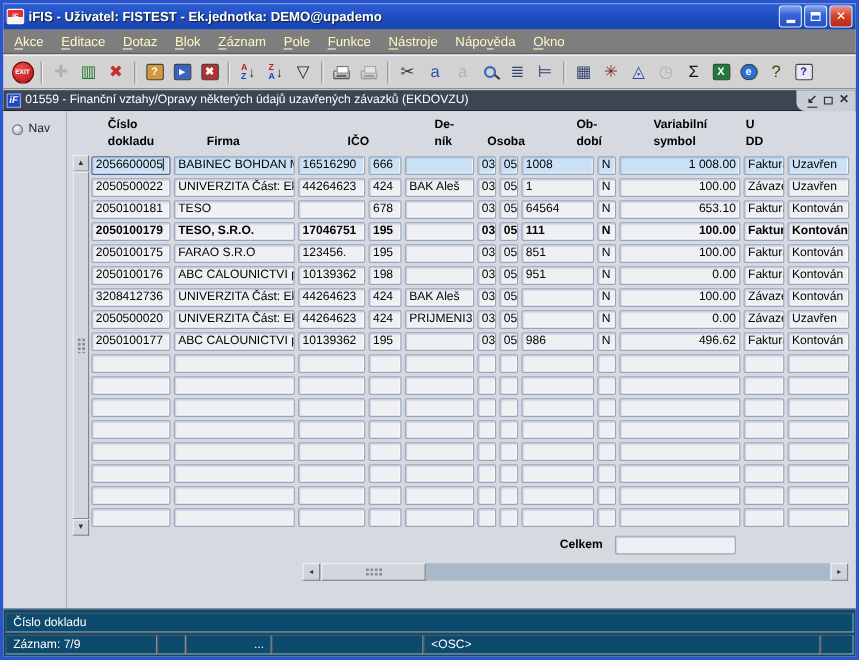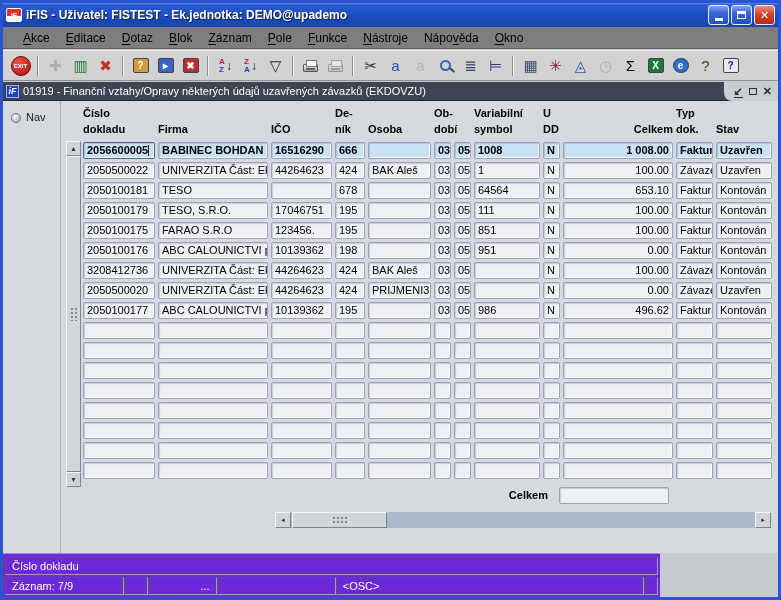--- a/index.html
+++ b/index.html
@@ -17,21 +17,21 @@
   #title-text{font-weight:bold;font-size:12px;text-shadow:1px 1px 1px #123;white-space:nowrap;}
   #winbtns{position:absolute;right:3px;top:2px;display:flex;gap:2px;}
   .wbtn{width:21px;height:20px;border-radius:3px;border:1px solid #e6eefc;color:#fff;
     background:linear-gradient(180deg,#7fa4ee,#3864d8 40%,#2550c4);
     display:flex;align-items:center;justify-content:center;font-size:11px;line-height:1;}
   .wbtn.close{background:linear-gradient(180deg,#ee9080,#d4442c 45%,#b82a14);}
   .wbtn .minbar{width:8px;height:3px;background:#fff;margin-top:9px;}
   .wbtn .maxbox{width:9px;height:8px;border:1px solid #fff;border-top-width:3px;}
   
   #menubar{position:absolute;left:0;top:24px;width:775px;height:22px;background:#7e7e7e;
-    border-bottom:1px solid #5e5e5e;display:flex;align-items:center;padding-left:12px;color:#000000;font-size:12px;}
+    border-bottom:1px solid #5e5e5e;display:flex;align-items:center;padding-left:2px;color:#fef9c3;font-size:12px;}
   .mi{padding:2px 8px;white-space:nowrap;}
   .mi u{text-underline-offset:2px;}
   
   #toolbar{position:absolute;left:0;top:47px;width:775px;height:31px;background:#d2d2d2;
     border-top:1px solid #efefef;border-bottom:1px solid #8f8f8f;
     display:flex;align-items:center;padding-left:5px;}
   .tbtn{width:25px;height:24px;display:flex;align-items:center;justify-content:center;}
   .tb-sep{width:2px;height:20px;border-left:1px solid #8f8f8f;border-right:1px solid #f2f2f2;margin:0 4px;}
   .g-exit{width:20px;height:20px;border-radius:50%;background:radial-gradient(circle at 35% 30%,#f05050,#b01010);
     border:1px solid #700;color:#fff;font-size:6px;font-weight:bold;display:flex;align-items:center;justify-content:center;}
@@ -79,41 +79,41 @@
   .grip{position:absolute;left:50%;top:50%;transform:translate(-50%,-50%);
     width:8px;height:14px;background:radial-gradient(circle 1.5px at 2px 2px,#848c98 1.2px,transparent 1.6px) 0 0/4px 4px;}
   #hscroll{position:absolute;left:272px;top:411px;width:496px;height:16px;background:#a9b9ca;}
   #hs-left{left:0;top:0;width:16px;height:16px;}
   #hs-right{right:0;top:0;width:16px;height:16px;}
   #hs-thumb{position:absolute;left:17px;top:0;width:95px;height:16px;background:#d2d6dc;
     border:1px solid;border-color:#f2f4f6 #7d8590 #7d8590 #f2f4f6;}
   #hs-thumb .grip{width:16px;height:8px;}
   
   #header{position:absolute;left:80px;top:4px;display:flex;font-weight:bold;color:#000;}
-  .hcell{margin-right:3px;white-space:nowrap;overflow:visible;}
+  .hcell{margin-right:3px;white-space:nowrap;overflow:visible;margin-left:15px;}
   .hcell div{height:16px;line-height:16px;}
   .ha-r{text-align:right;}
   #grid{position:absolute;left:80px;top:41px;}
   .row{position:absolute;left:0;display:flex;}
   .cell{height:17px;margin-right:3px;padding:0 3px;font-size:11px;line-height:15px;
     background:#eef0f3;border:1px solid #97a4bb;border-radius:2px;
     box-shadow:inset 1px 1px 1px rgba(125,140,170,.35), inset -1px -1px 0 rgba(255,255,255,.8);
     overflow:hidden;white-space:nowrap;color:#000;}
   .cell.sel{background:#cbe1f6;}
   .cell.num{text-align:right;}
   .cell.focus{border-color:#51658c;}
   .cell.focus::after{content:"";display:inline-block;width:1px;height:11px;background:#222;vertical-align:-2px;margin-left:0px;}
   .c0{width:72px}.c1{width:110px}.c2{width:61px}.c3{width:30px}.c4{width:63px}.c5{width:17px}
   .c6{width:17px}.c7{width:66px}.c8{width:17px}.c9{width:110px}.c10{width:37px}.c11{width:56px}
   
   #total-label{position:absolute;left:440px;top:388px;width:105px;text-align:right;font-weight:bold;color:#000;}
   #total-field{position:absolute;left:556px;top:386px;width:110px;height:17px;background:#eef0f3;
     border:1px solid #97a4bb;border-radius:2px;box-shadow:inset 1px 1px 1px rgba(125,140,170,.35);}
   
-  #statusbar{position:absolute;left:0;top:550px;width:657px;height:44px;background:#6d28d9;
+  #statusbar{position:absolute;left:0;top:550px;width:775px;height:44px;background:#0c4a6e;
     border-top:1px solid #9a9ca0;padding:3px 2px 2px 2px;color:#fff;}
   .st-row{height:18px;margin-bottom:2px;display:flex;}
   .st-seg{height:18px;border:1px solid;border-color:#56585c #9fa1a5 #9fa1a5 #56585c;
     padding:1px 6px;line-height:14px;white-space:nowrap;overflow:hidden;}
   .st-row1{width:771px;}
   .s-rec{width:138px;} .s-b{width:26px;} .s-dots{width:78px;text-align:right;} .s-c{width:138px;}
   .s-osc{width:361px;} .s-d{flex:1;}
 </style>
 </head>
 <body>
@@ -246,21 +246,21 @@
       <div class="tbtn">
         <div class="g-text" style="color: rgb(68, 68, 0);">?</div>
       </div>
       <div class="tbtn">
         <div class="g-box" style="background: rgb(233, 233, 246); color: rgb(26, 26, 138);">?</div>
       </div>
     </div>
 
   <div id="formbar">
     <div id="form-icon">iF</div>
-    <div id="form-title">01919 - Finanční vztahy/Opravy některých údajů uzavřených závazků (EKDOVZU)</div>
+    <div id="form-title">01559 - Finanční vztahy/Opravy některých údajů uzavřených závazků (EKDOVZU)</div>
     <div id="formbtns">
       <span class="fb fb-shrink">↙</span>
       <span class="fb fb-restore"></span>
       <span class="fb">✕</span>
     </div>
   </div>
 
   <div id="client">
     <div id="navstrip">
       <span id="nav-radio"></span>
@@ -320,21 +320,21 @@
           <div>Typ</div>
           <div>dok.</div>
         </div>
         <div class="hcell c11">
           <div></div>
           <div>Stav</div>
         </div>
       </div>
 
     <div id="grid">
-        <div class="row" style="top: 0px; font-weight: bold;">
+        <div class="row" style="top: 0px;">
           <div class="cell c0 sel focus">2056600005</div>
           <div class="cell c1 sel">BABINEC BOHDAN MUDr</div>
           <div class="cell c2 sel">16516290</div>
           <div class="cell c3 sel">666</div>
           <div class="cell c4 sel"></div>
           <div class="cell c5 sel">03</div>
           <div class="cell c6 sel">05</div>
           <div class="cell c7 sel">1008</div>
           <div class="cell c8 sel">N</div>
           <div class="cell c9 num sel">1 008.00</div>
@@ -362,21 +362,21 @@
           <div class="cell c3">678</div>
           <div class="cell c4"></div>
           <div class="cell c5">03</div>
           <div class="cell c6">05</div>
           <div class="cell c7">64564</div>
           <div class="cell c8">N</div>
           <div class="cell c9 num">653.10</div>
           <div class="cell c10">Faktura</div>
           <div class="cell c11">Kontován</div>
         </div>
-        <div class="row" style="top: 60px;">
+        <div class="row" style="top: 60px; font-weight: bold;">
           <div class="cell c0">2050100179</div>
           <div class="cell c1">TESO, S.R.O.</div>
           <div class="cell c2">17046751</div>
           <div class="cell c3">195</div>
           <div class="cell c4"></div>
           <div class="cell c5">03</div>
           <div class="cell c6">05</div>
           <div class="cell c7">111</div>
           <div class="cell c8">N</div>
           <div class="cell c9 num">100.00</div>

